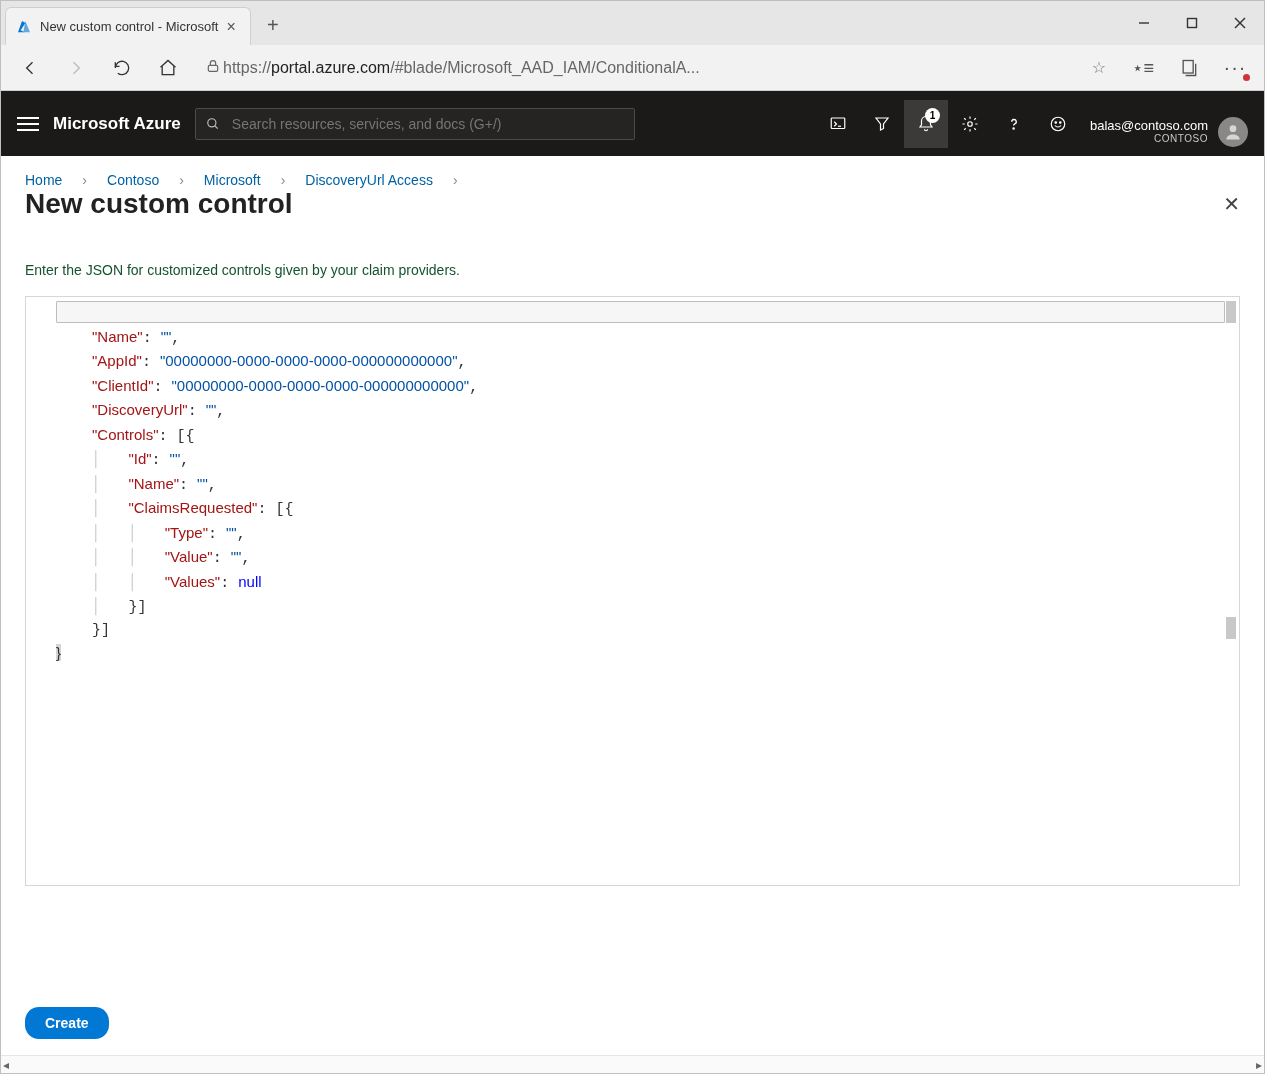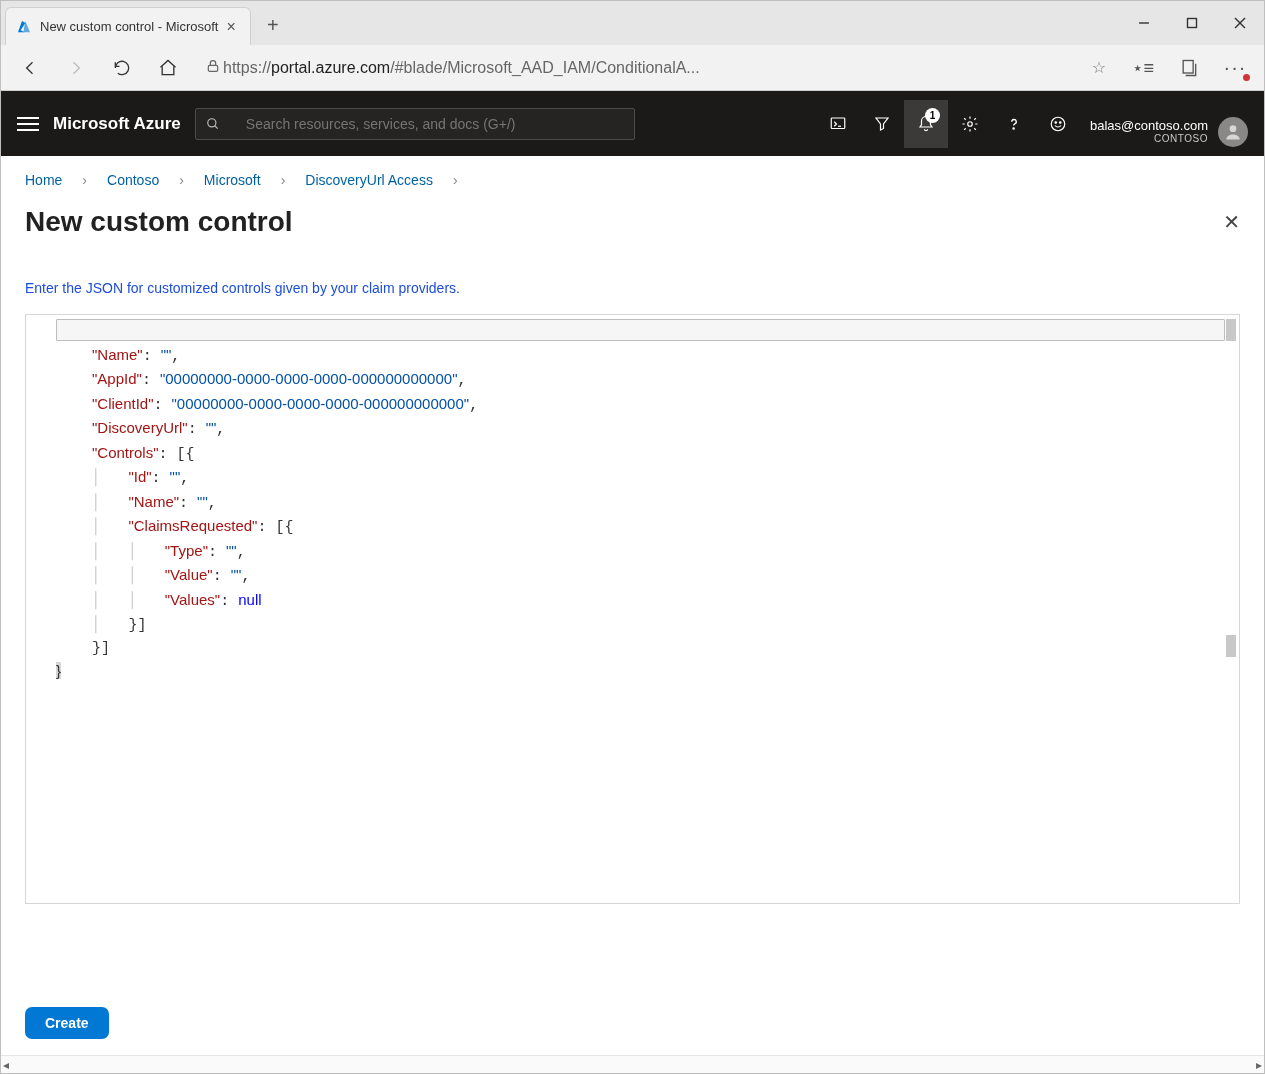--- a/index.html
+++ b/index.html
@@ -47,21 +47,21 @@
   .more-dots::after { content:""; position:absolute; width:7px; height:7px; background:#d13438;
                       border-radius:50%; bottom:6px; right:4px; }
 
   
   .azurebar { height:65px; background:var(--azure-dark); color:#fff; display:flex; align-items:center;
               padding:12px 16px; gap:14px; }
   .hamburger { width:22px; display:flex; flex-direction:column; gap:4px; }
   .hamburger span { height:2px; background:#fff; }
   .brand { font-size:17px; font-weight:600; white-space:nowrap; }
   .searchbox { flex:0 0 440px; height:32px; background:#252423; border:1px solid #4a4a4a; border-radius:2px;
-               display:flex; align-items:center; gap:24px; padding:0 10px;}
+               display:flex; align-items:center; gap:10px; padding:0 10px;}
   .searchbox input { flex:1; background:transparent; border:none; outline:none; color:#ccc; font-size:14px; }
   .az-icons { margin-left:auto; display:flex; align-items:center; height:48px;}
   .az-icn { width:44px; height:48px; display:flex; align-items:center; justify-content:center; color:#fff;
             font-size:16px; position:relative;}
   .az-icn.active { background:#3b3a39; }
   .notif-badge { position:absolute; top:8px; right:8px; width:15px; height:15px; border-radius:50%;
                  background:#fff; color:#000; font-size:10px; font-weight:600; display:flex;
                  align-items:center; justify-content:center; }
   .account { display:flex; align-items:center; gap:10px; padding-left:10px;margin-top:16px; }
   .account .acc-text { display:flex; flex-direction:column; align-items:flex-end; line-height:1.1;}
@@ -69,35 +69,35 @@
   .account .tenant { font-size:10px; letter-spacing:0.5px; color:#c8c8c8; text-transform:uppercase;}
   .avatar { width:30px; height:30px; border-radius:50%; background:#8a8886; display:flex;
             align-items:center; justify-content:center; }
 
   
   .page { flex:1 1 auto; position:relative; background:#fff; display:flex; flex-direction:column;
           padding:16px 24px 0 24px; overflow:hidden;}
   .breadcrumb { display:flex; align-items:center; gap:20px; font-size:14px; }
   .breadcrumb a { color:var(--link-blue); text-decoration:none; }
   .breadcrumb .sep { color:#888; }
-  .page-header { display:flex; align-items:center; margin-top:18px;}
+  .page-header { display:flex; align-items:center; margin-top:0;}
   .page-title { font-size:28px; font-weight:600; color:#222; }
   .page-close { margin-left:auto; font-size:20px; color:#444; }
-  .instruction { margin-top:42px; font-size:14px; color:#1d4ed8;}
+  .instruction { margin-top:42px; font-size:14px; color:#14532d;}
   .editor-wrap { margin-top:18px; border:1px solid #d6d6d6; height:590px; position:relative; overflow:hidden;}
   .editor { position:absolute; inset:0; padding:4px 24px 4px 30px; font-family:Consolas,"Courier New",monospace;
             font-size:15px; line-height:22.5px; color:#333; overflow:auto; white-space:pre; }
   .editor .cursor-line { position:absolute; left:30px; right:14px; top:4px; height:22px;
                          border:1px solid #bdbdbd; border-radius:1px; pointer-events:none; background:#f6f6f6;}
   .editor .scrolldeco { position:absolute; right:3px; width:10px; height:22px; background:#c8c8c8;}
   .k { color:var(--code-key);} .s { color:var(--code-string);} .kw { color:var(--code-keyword);}
   .indent-guide { color:#c8c8c8; }
   .footer { margin-top:auto; padding:18px 0 16px 0; }
   .btn-primary { background:var(--azure-blue); color:#fff; border:none; padding:8px 20px;
-                 font-size:14px; border-radius:7px; font-weight:600;}
+                 font-size:14px; border-radius:14px; font-weight:600;}
   .h-scrollbar { height:18px; border-top:1px solid #e5e5e5; background:#fafafa;
                  display:flex; align-items:center; justify-content:space-between; padding:0 2px;
                  font-size:12px; color:#666;}
 </style>
 </head>
 <body>
 
 <div class="browser">
 
   <div class="titlebar">

